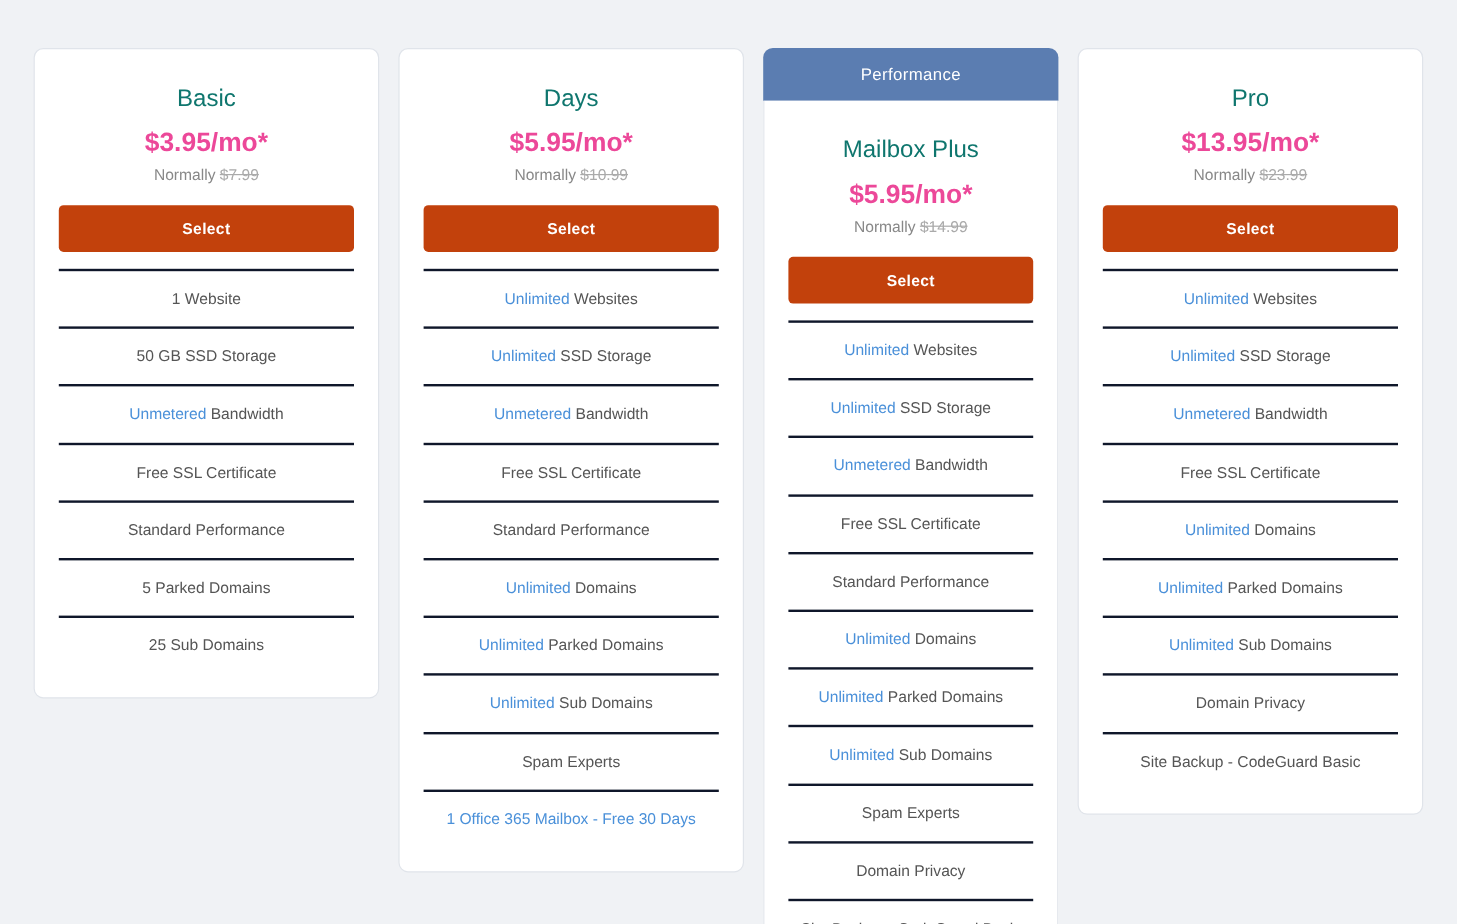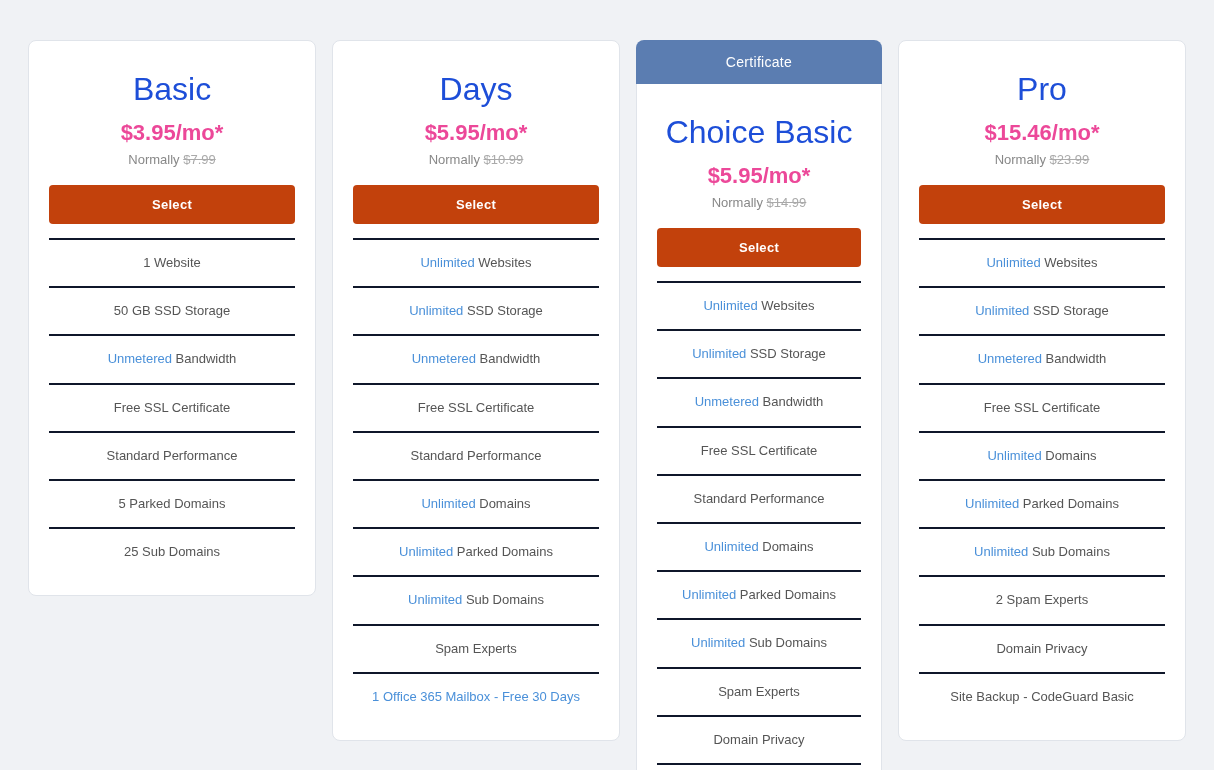--- a/index.html
+++ b/index.html
@@ -49,23 +49,23 @@
       border-radius: 8px 8px 0 0;
       text-align: center;
       letter-spacing: 0.3px;
     }
     .recommended-wrapper .plan-card {
       border-radius: 0 0 8px 8px;
       margin: 0;
       border-top: none;
     }
     .plan-name {
-      font-size: 32px;
+      font-size: 20px;
       font-weight: 400;
-      color: #1d4ed8;
+      color: #0f766e;
       margin-bottom: 12px;
     }
     .plan-price {
       font-size: 22px;
       font-weight: 700;
       color: #ec4899;
       margin-bottom: 6px;
     }
     .plan-normal {
       font-size: 13px;
@@ -141,40 +141,39 @@
         <li><span class="highlight">Unmetered </span>Bandwidth</li>
         <li>Free SSL Certificate</li>
         <li>Standard Performance</li>
         <li><span class="highlight">Unlimited </span>Domains</li>
         <li><span class="highlight">Unlimited </span>Parked Domains</li>
         <li><span class="highlight">Unlimited </span>Sub Domains</li>
         <li>Spam Experts</li>
         <li><span class="link-blue">1 Office 365 Mailbox - Free 30 Days</span></li>
       </ul></div>
     <div class="recommended-wrapper">
-      <div class="recommended-badge">Certificate</div>
-      <div class="plan-card recommended"><div class="plan-name">Choice Basic</div><div class="plan-price">$5.95/mo*</div><div class="plan-normal">Normally <s>$14.99</s></div><button class="select-btn">Select</button><ul class="features-list">
+      <div class="recommended-badge">Performance</div>
+      <div class="plan-card recommended"><div class="plan-name">Mailbox Plus</div><div class="plan-price">$5.95/mo*</div><div class="plan-normal">Normally <s>$14.99</s></div><button class="select-btn">Select</button><ul class="features-list">
           <li><span class="highlight">Unlimited </span>Websites</li>
           <li><span class="highlight">Unlimited </span>SSD Storage</li>
           <li><span class="highlight">Unmetered </span>Bandwidth</li>
           <li>Free SSL Certificate</li>
           <li>Standard Performance</li>
           <li><span class="highlight">Unlimited </span>Domains</li>
           <li><span class="highlight">Unlimited </span>Parked Domains</li>
           <li><span class="highlight">Unlimited </span>Sub Domains</li>
           <li>Spam Experts</li>
           <li>Domain Privacy</li>
           <li>Site Backup - CodeGuard Basic</li>
         </ul></div>
     </div>
-    <div class="plan-card"><div class="plan-name">Pro</div><div class="plan-price">$15.46/mo*</div><div class="plan-normal">Normally <s>$23.99</s></div><button class="select-btn">Select</button><ul class="features-list">
+    <div class="plan-card"><div class="plan-name">Pro</div><div class="plan-price">$13.95/mo*</div><div class="plan-normal">Normally <s>$23.99</s></div><button class="select-btn">Select</button><ul class="features-list">
         <li><span class="highlight">Unlimited </span>Websites</li>
         <li><span class="highlight">Unlimited </span>SSD Storage</li>
         <li><span class="highlight">Unmetered </span>Bandwidth</li>
         <li>Free SSL Certificate</li>
         <li><span class="highlight">Unlimited </span>Domains</li>
         <li><span class="highlight">Unlimited </span>Parked Domains</li>
         <li><span class="highlight">Unlimited </span>Sub Domains</li>
-        <li>2 Spam Experts</li>
         <li>Domain Privacy</li>
         <li>Site Backup - CodeGuard Basic</li>
       </ul></div>
   </div>
 
 </body></html>

